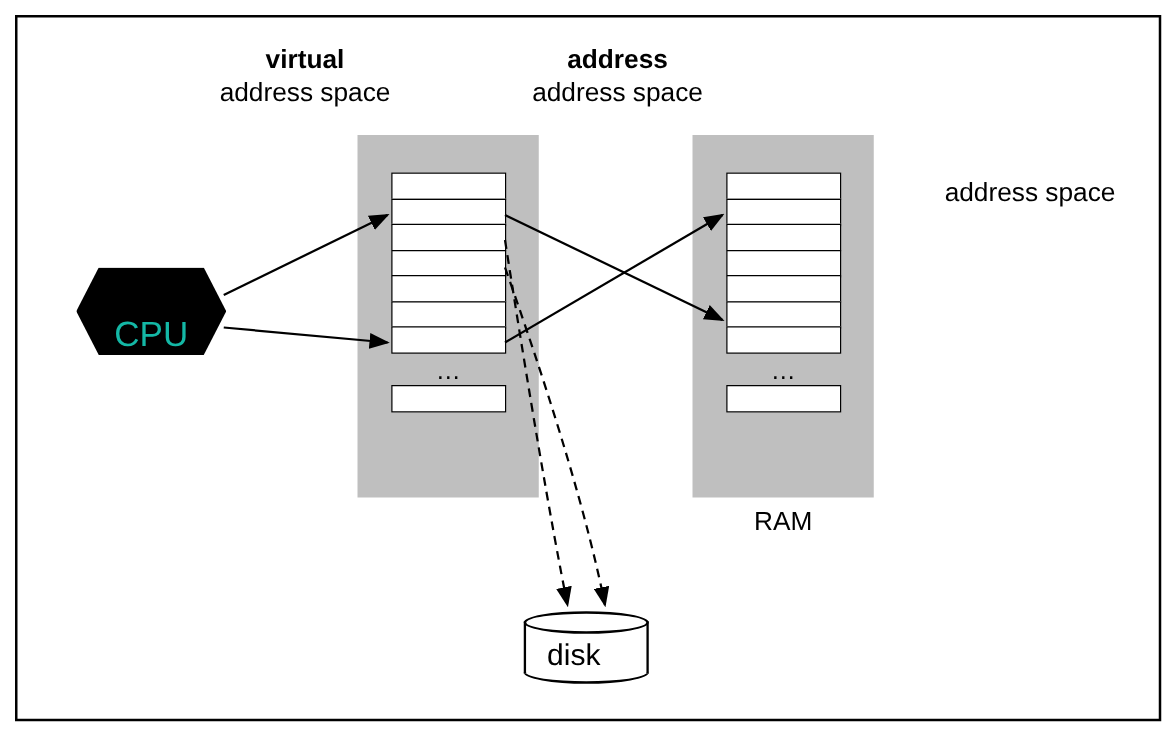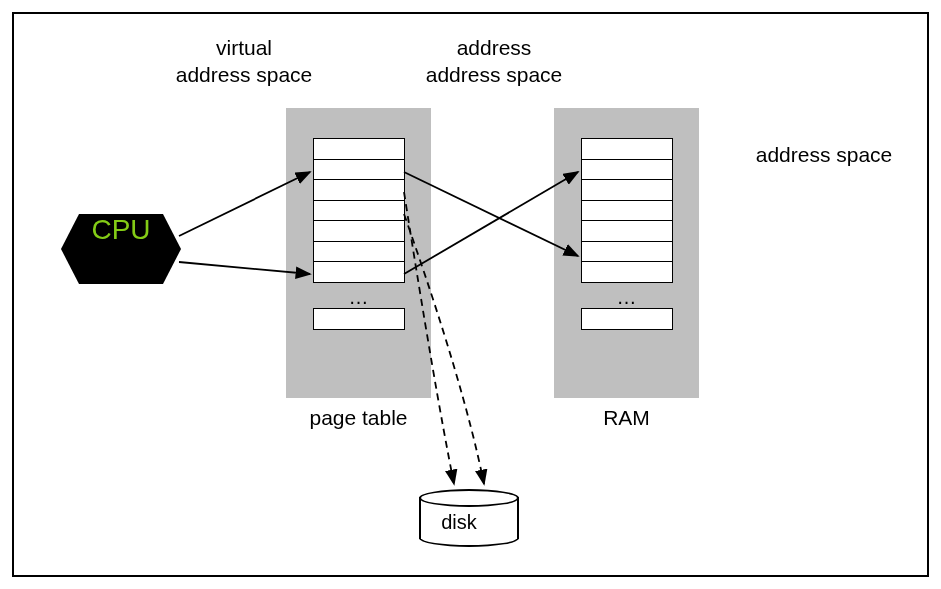--- a/index.html
+++ b/index.html
@@ -17,42 +17,42 @@
       width: 917px;
       height: 565px;
       border: 2px solid #000;
     }
     .heading {
       position: absolute;
       text-align: center;
       font-size: 21px;
       line-height: 1.3;
     }
-    .heading .bold { font-weight: normal; }
+    .heading .bold { font-weight: bold; }
     .virtual-heading { left: 140px; top: 20px; width: 180px; }
     .physical-heading { left: 390px; top: 20px; width: 180px; }
     .side-label {
       position: absolute;
       left: 720px;
       top: 100px;
       width: 180px;
       text-align: center;
       font-size: 21px;
       line-height: 1.3;
     }
     .cpu-hexagon {
       position: absolute;
       left: 47px;
       top: 200px;
       width: 120px;
       height: 70px;
       background: #000;
-      color: #84cc16;
+      color: #14b8a6;
       display: flex;
-      align-items: flex-start;
+      align-items: flex-end;
       justify-content: center;
       font-size: 28px;
       clip-path: polygon(15% 0, 85% 0, 100% 50%, 85% 100%, 15% 100%, 0 50%);
     }
     .memory-block {
       position: absolute;
       width: 145px;
       height: 290px;
       background: #bfbfbf;
       display: flex;
@@ -130,21 +130,21 @@
       height: 40px;
       background: #fff;
       z-index: 1;
     }
     .disk-label {
       position: absolute;
       left: 0;
       top: 22px;
       width: 80px;
       text-align: center;
-      font-size: 20px;
+      font-size: 24px;
       z-index: 3;
     }
     svg.arrows {
       position: absolute;
       left: 0;
       top: 0;
       width: 917px;
       height: 565px;
       pointer-events: none;
     }
@@ -190,21 +190,20 @@
     <div class="row"></div>
     <div class="row"></div>
     <div class="row"></div>
     <div class="row"></div>
     <div class="row"></div>
     <div class="row"></div>
     <div class="ellipsis">…</div>
     <div class="row"></div>
   </div>
 
-  <div class="block-label page-table-label">page table</div>
   <div class="block-label ram-label">RAM</div>
 
   <div class="disk">
     <div class="bottom-ellipse"></div>
     <div class="cyl"></div>
     <div class="cyl-mask"></div>
     <div class="top-ellipse"></div>
     <div class="disk-label">disk</div>
   </div>
 

